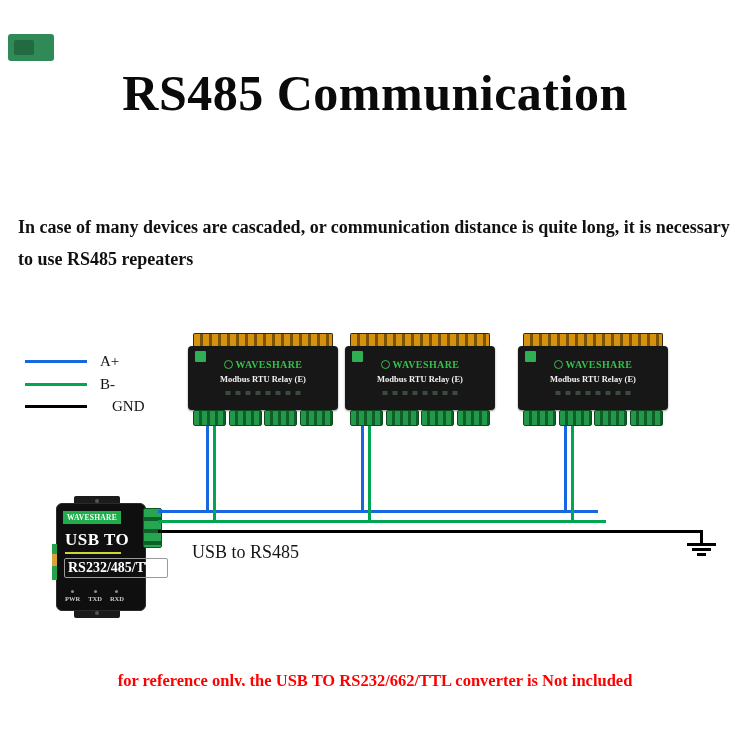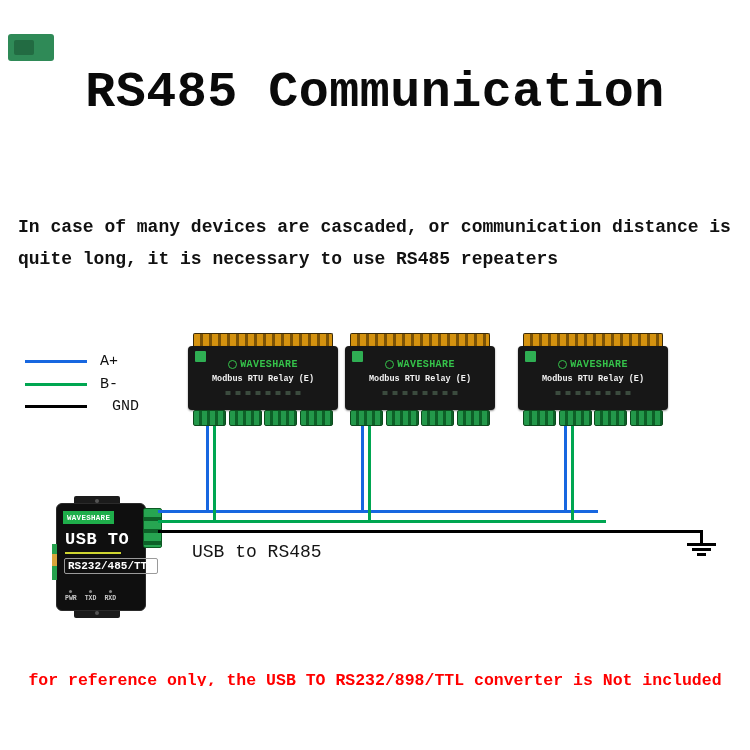--- a/index.html
+++ b/index.html
@@ -1,17 +1,17 @@
 <!DOCTYPE html>
 <html><head>
 <meta charset="utf-8">
 <style>
   html,body{margin:0;padding:0;background:#fff;}
   .canvas{position:relative;width:750px;height:686px;background:#ffffff;overflow:hidden;
-          font-family:Liberation Mono, monospace;color:#111;border-radius:26px;}
+          font-family:Liberation Serif, serif;color:#111;border-radius:26px;}
 
   .corner-logo{position:absolute;left:8px;top:34px;width:46px;height:27px;background:#2f8a57;border-radius:3px;}
   .corner-logo-inner{position:absolute;left:6px;top:6px;width:20px;height:15px;background:#226b42;border-radius:2px;}
 
   .title{position:absolute;top:64px;left:0;width:750px;margin:0;text-align:center;
          font-size:50px;font-weight:800;color:#0a0a0a;letter-spacing:0.5px;}
   .p1{position:absolute;top:158px;left:0;width:750px;margin:0;text-align:center;
       font-size:16.5px;font-weight:700;}
   .p2{position:absolute;top:212px;left:18px;width:714px;margin:0;font-size:18px;
       font-weight:700;line-height:1.75;}
@@ -47,21 +47,21 @@
   .conv-tab{position:absolute;left:22px;width:46px;height:10px;background:#1b1b1b;border-radius:2px;}
   .conv-tab.top{top:0;} .conv-tab.bot{bottom:0;}
   .conv-tab::after{content:"";position:absolute;left:50%;top:50%;width:4px;height:4px;margin:-2px;
                    border-radius:50%;background:#555;}
   .conv-body{position:absolute;left:4px;right:16px;top:7px;bottom:7px;background:#0f0f0f;
              border-radius:6px;border:1px solid #2b2b2b;}
   .conv-brand{position:absolute;top:7px;left:6px;height:13px;padding:0 4px;background:#1fae4b;color:#fff;
               font-size:7.5px;font-weight:700;display:flex;align-items:center;letter-spacing:.3px;}
   .conv-usbto{position:absolute;top:26px;left:8px;color:#fff;font-size:17px;font-weight:800;letter-spacing:.5px;}
   .conv-stripe{position:absolute;top:48px;left:8px;width:56px;height:2px;background:#cfd531;}
-  .conv-model{position:absolute;top:54px;left:7px;color:#fff;font-size:11px;font-weight:700;
+  .conv-model{position:absolute;top:54px;left:7px;color:#fff;font-size:14px;font-weight:700;
               border:1px solid #9a9a9a;padding:1px 3px;border-radius:2px;white-space:nowrap;}
   .conv-leds{position:absolute;bottom:8px;left:8px;display:flex;gap:8px;}
   .conv-led{display:flex;flex-direction:column;align-items:center;gap:2px;color:#c9c9c9;
             font-size:6.5px;font-weight:700;}
   .conv-led .dot{width:3px;height:3px;border-radius:50%;background:#888;}
   .conv-pcb{position:absolute;left:0;top:48px;width:5px;height:36px;background:#26a14d;}
   .conv-pad{position:absolute;left:0;top:58px;width:5px;height:12px;background:#d9a43a;}
   .conv-term{position:absolute;right:0;top:12px;width:17px;height:38px;border:1px solid #0c5a23;border-radius:2px;
              background:repeating-linear-gradient(180deg,#27a551 0px,#27a551 8px,#0d6128 8px,#0d6128 12px);}
 
@@ -233,15 +233,15 @@
   <div class="wire drop d3a c-blue"></div>
   <div class="wire drop d3b c-green"></div>
 
   <div class="wire gnd-stub"></div>
   <div class="wire gnd1"></div>
   <div class="wire gnd2"></div>
   <div class="wire gnd3"></div>
 
   <div class="bus-label">USB to RS485</div>
 
-  <div class="footer">for reference only, the USB TO RS232/898/TTL converter is Not included</div>
+  <div class="footer">for reference only, the USB TO RS232/662/TTL converter is Not included</div>
 
 </div>
 
 </body></html>

